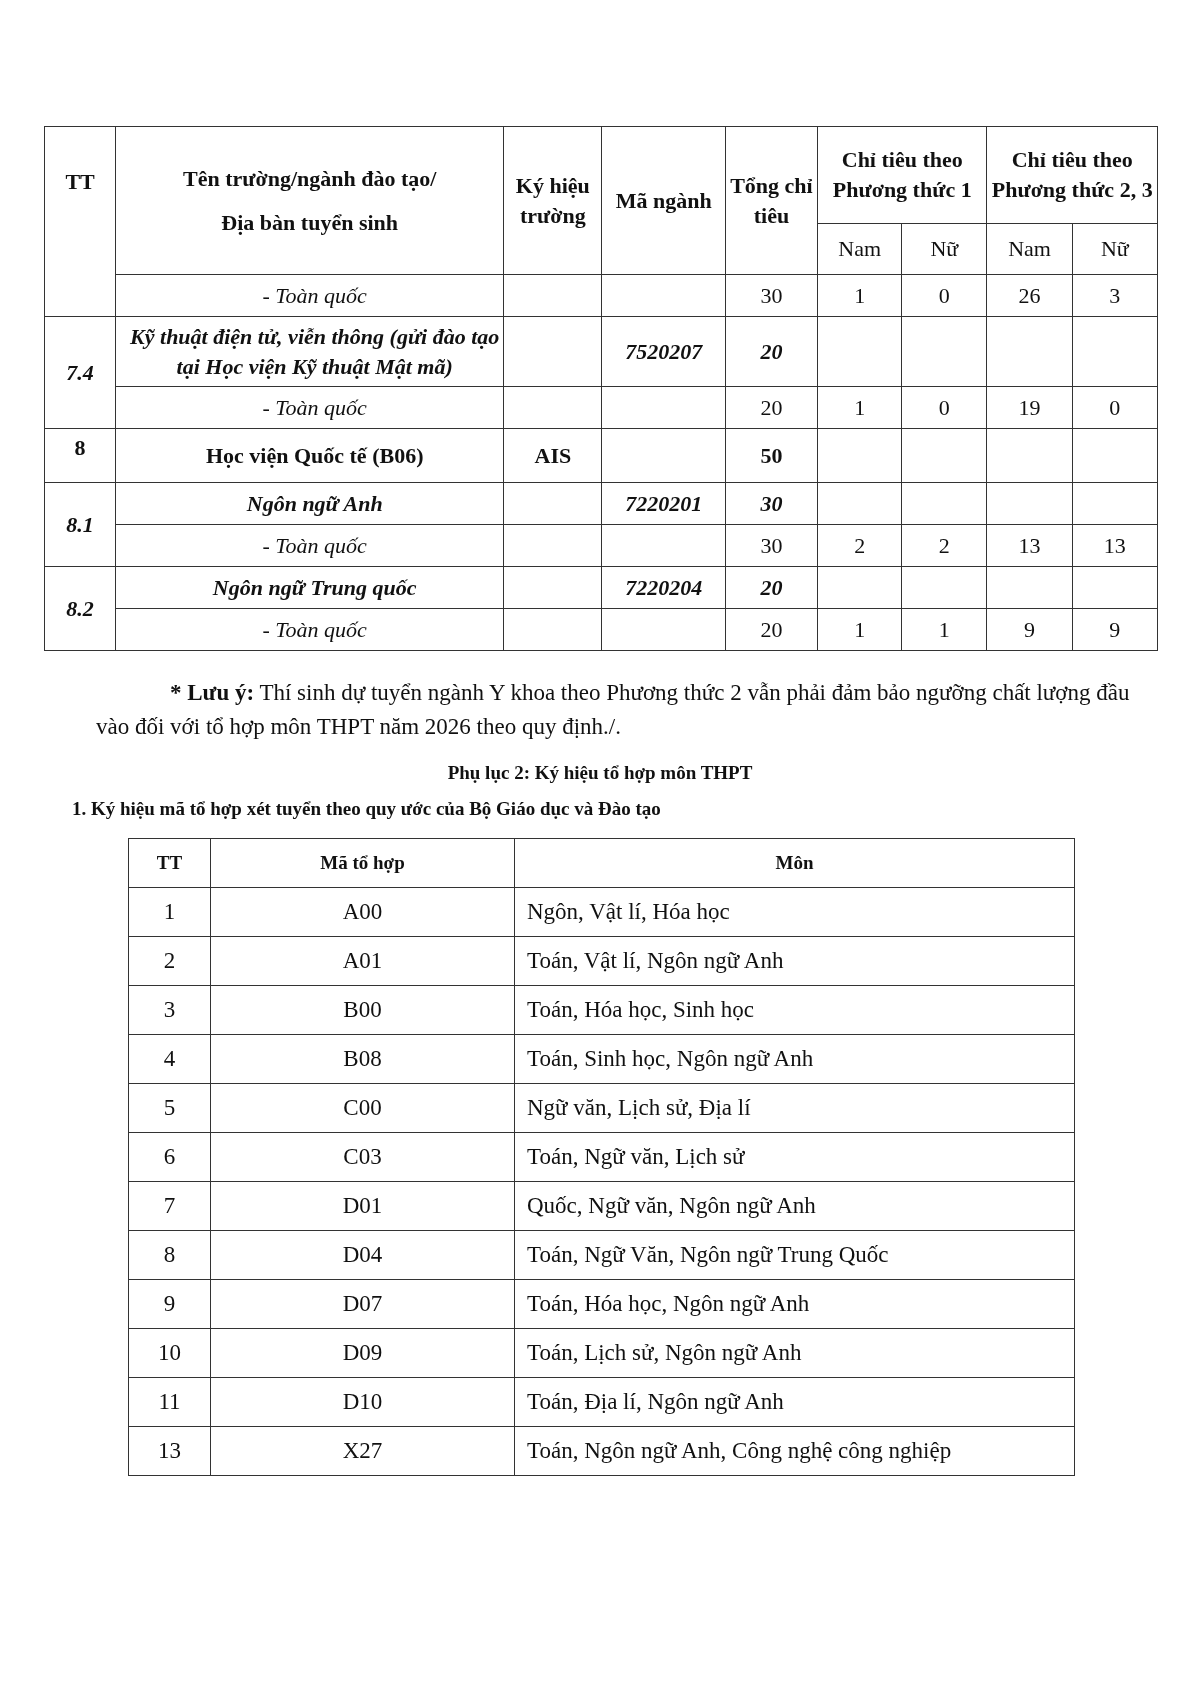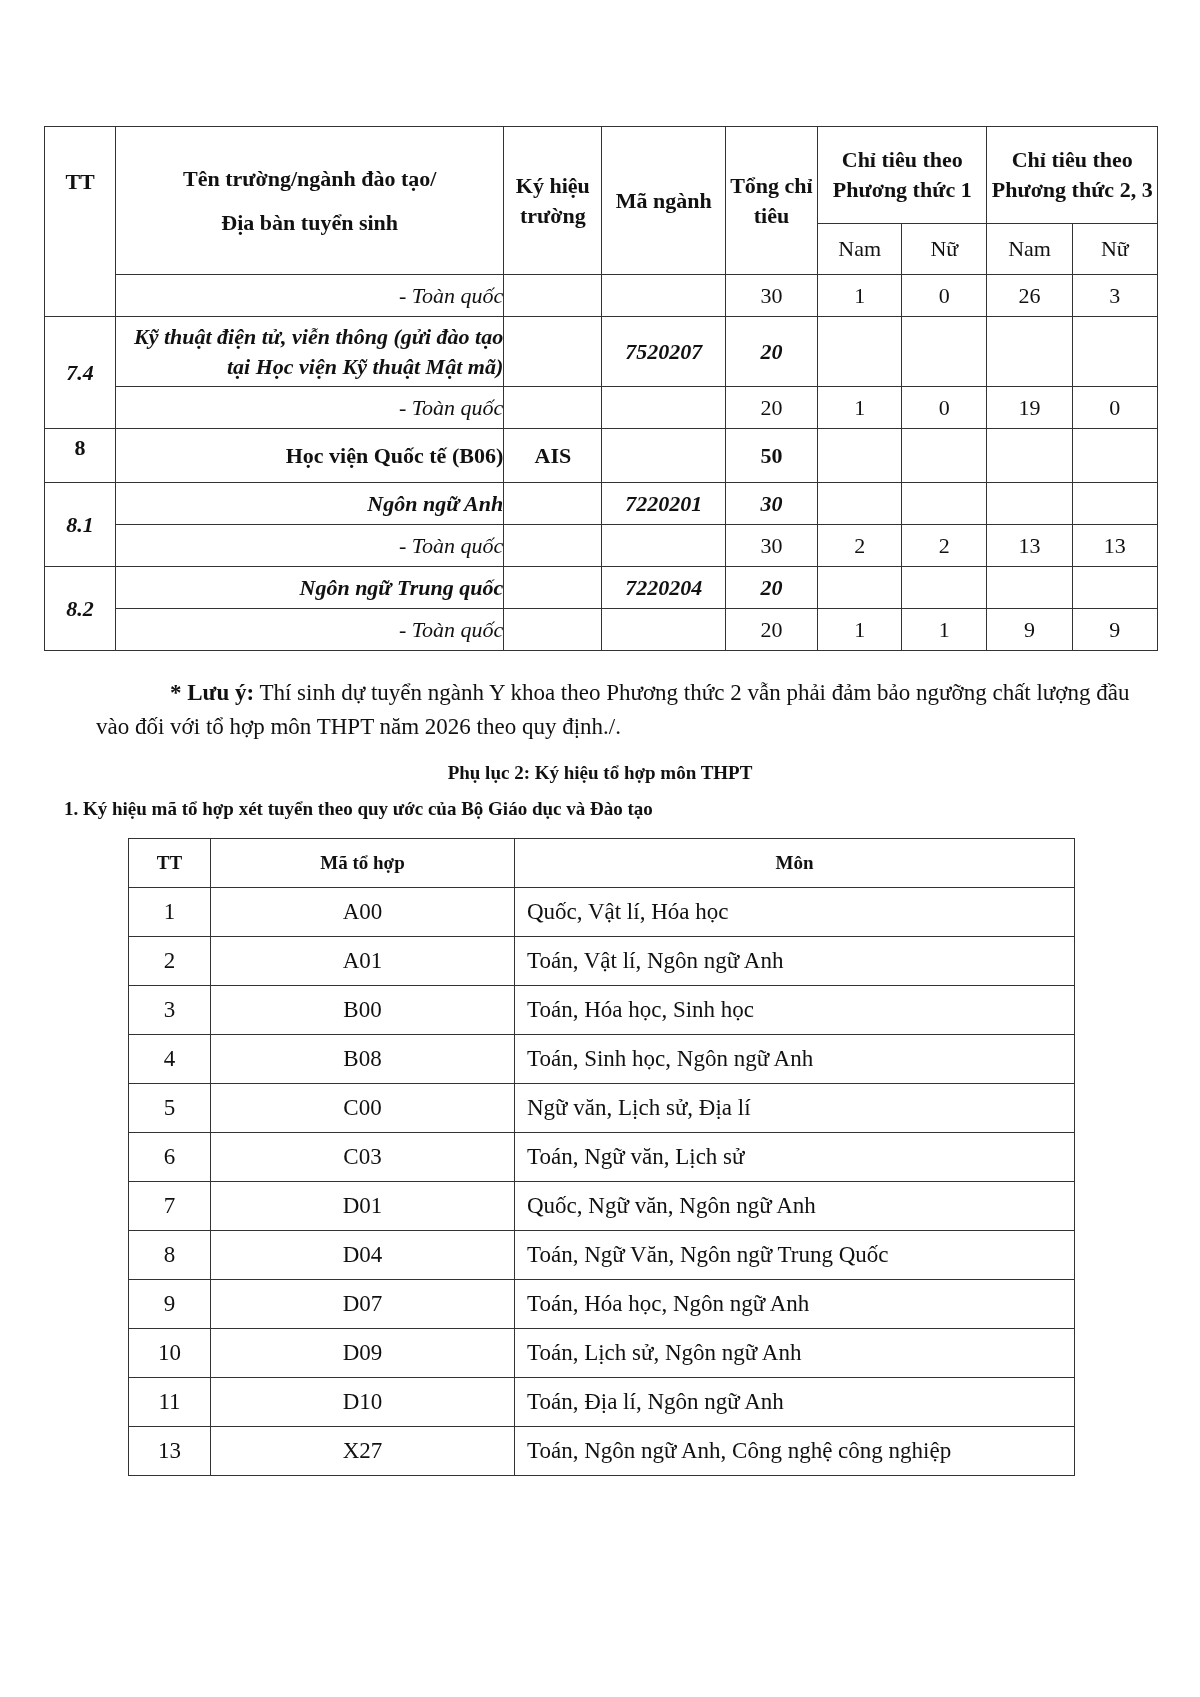--- a/index.html
+++ b/index.html
@@ -8,32 +8,32 @@
     font-family: "Liberation Serif", "DejaVu Serif", serif; color: #111;
   }
   table { border-collapse: collapse; position: absolute; }
   td, th { border: 1.5px solid #333; padding: 0; }
 
   
   #t1 { left: 44px; top: 126px; width: 1114px; font-size: 22px; }
   #t1 th { font-weight: bold; text-align: center; vertical-align: middle; line-height: 30px; }
   #t1 th.sub { font-weight: normal; height: 50px; }
   #t1 td { height: 41px; text-align: center; vertical-align: middle; }
-  #t1 td.name { text-align: right; padding-left: 10px; }
+  #t1 td.name { text-align: center; padding-left: 10px; }
   #t1 td.it { font-style: italic; }
   #t1 td.bi { font-style: italic; font-weight: bold; }
   #t1 td.b { font-weight: bold; }
   #t1 td.tall { height: 69px; line-height: 30px; }
   #t1 td.tt-top { vertical-align: top; padding-top: 6px; }
 
   
   .note { position: absolute; left: 72px; top: 676px; width: 1060px; font-size: 23px; line-height: 34px; margin-left: 24px; }
   .note .ind { display: inline-block; width: 74px; }
   .appendix-title { position: absolute; left: 0; width: 1200px; top: 762px; text-align: center; font-weight: bold; font-size: 19px; }
-  .section-title { position: absolute; left: 64px; top: 798px; font-weight: bold; font-size: 19px; }
+  .section-title { position: absolute; left: 72px; top: 798px; font-weight: bold; font-size: 19px; }
 
   
   #t2 { left: 128px; top: 838px; width: 947px; font-size: 23px; }
   #t2 th { font-weight: bold; font-size: 19px; height: 48px; text-align: center; }
   #t2 td { height: 48px; text-align: center; }
   #t2 td.mon { text-align: left; padding-left: 12px; }
 </style>
 </head>
 <body>
 
@@ -180,21 +180,21 @@
     <tr>
       <th>TT</th>
       <th>Mã tổ hợp</th>
       <th>Môn</th>
     </tr>
   </thead>
   <tbody id="t2body">
       <tr>
         <td>1</td>
         <td>A00</td>
-        <td class="mon">Quốc, Vật lí, Hóa học</td>
+        <td class="mon">Ngôn, Vật lí, Hóa học</td>
       </tr>
       <tr>
         <td>2</td>
         <td>A01</td>
         <td class="mon">Toán, Vật lí, Ngôn ngữ Anh</td>
       </tr>
       <tr>
         <td>3</td>
         <td>B00</td>
         <td class="mon">Toán, Hóa học, Sinh học</td>

